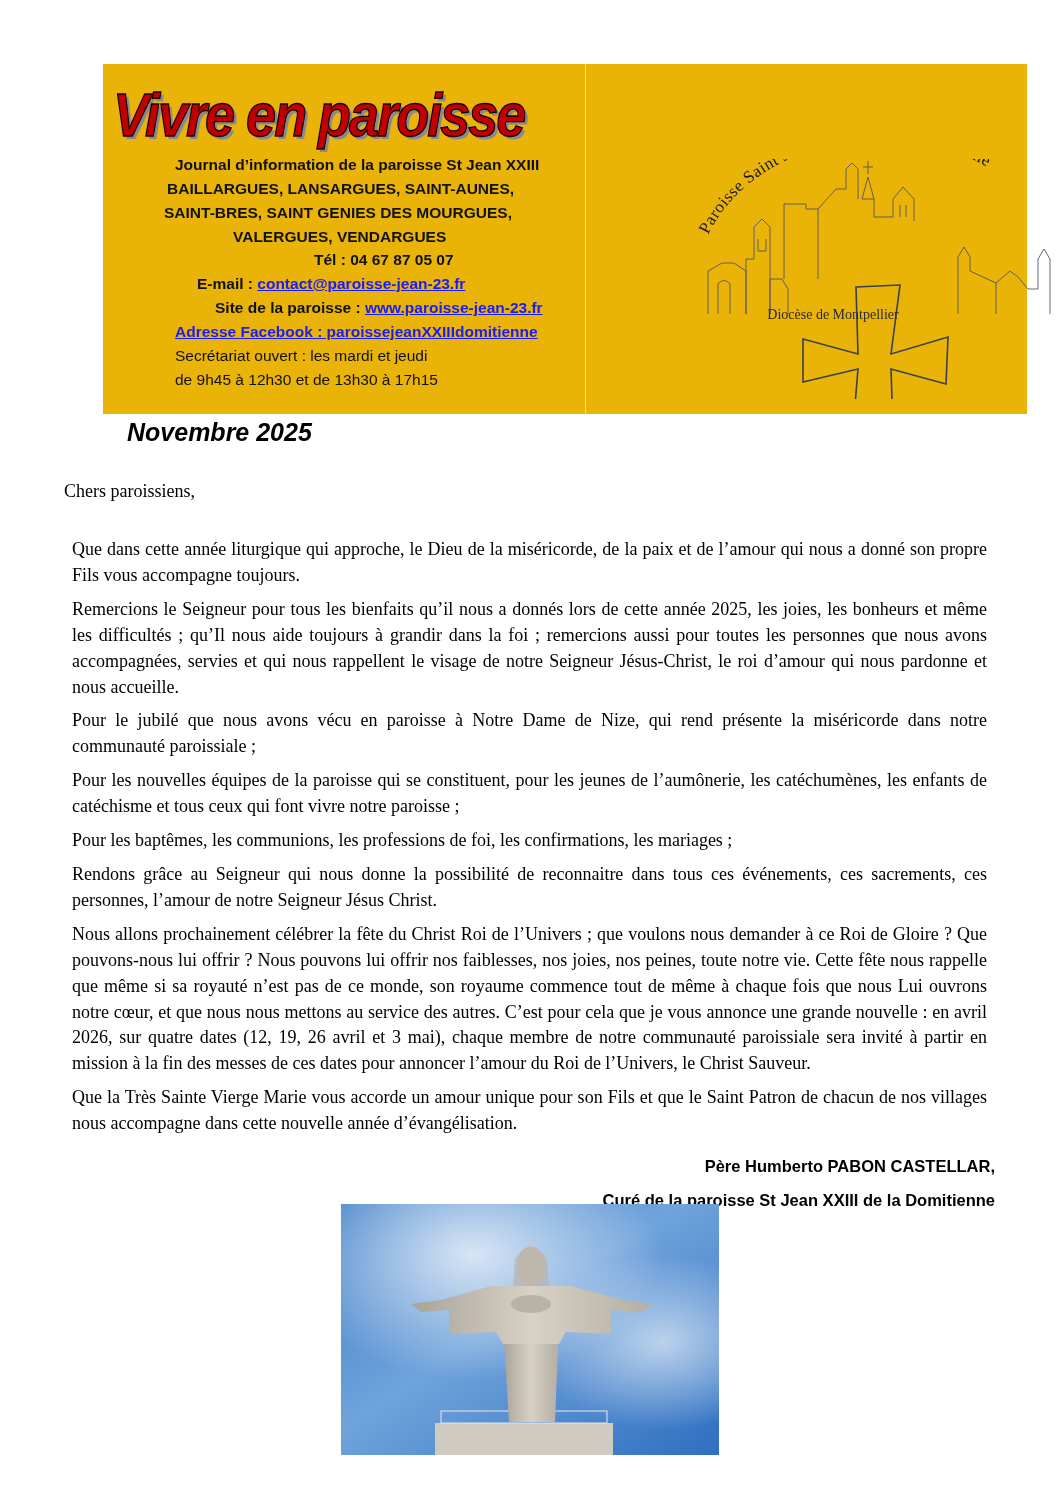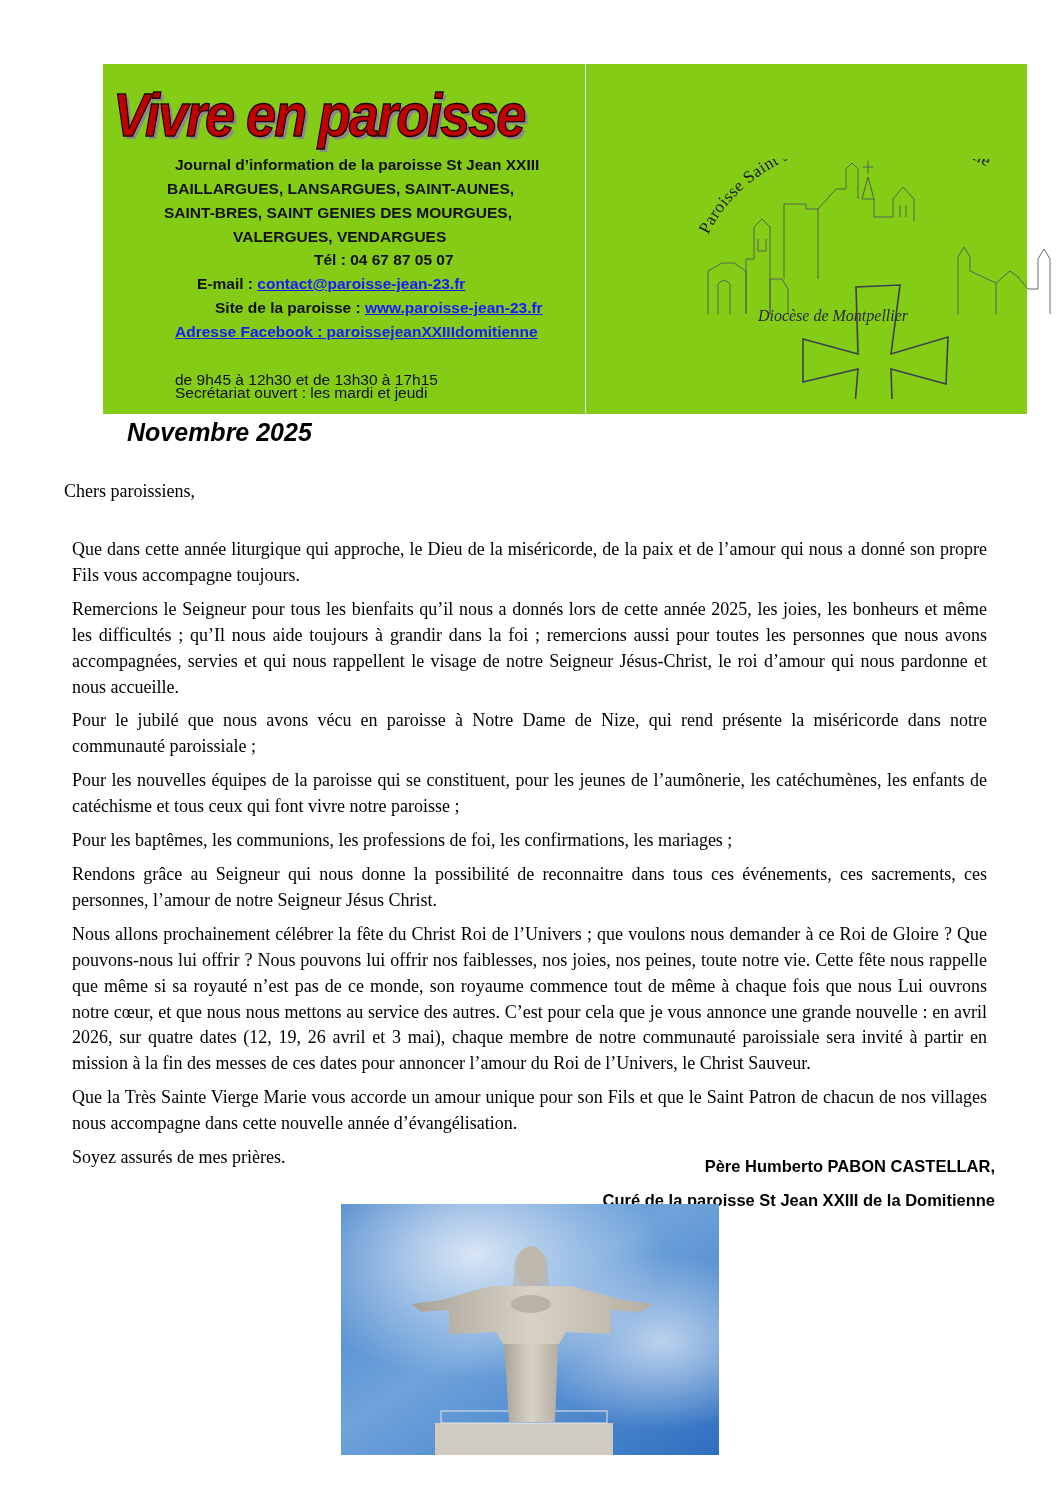--- a/index.html
+++ b/index.html
@@ -1,36 +1,36 @@
 <!DOCTYPE html>
 <html><head>
 <meta charset="utf-8">
 <style>
   html, body { margin: 0; padding: 0; background: #ffffff; }
   body { width: 1058px; height: 1497px; position: relative; overflow: hidden;
          font-family: "Liberation Sans", sans-serif; color: #000; }
 
   .header { position: absolute; left: 103px; top: 64px; width: 924px; height: 350px;
-            background: #84cc16; }
+            background: #eab308; }
   .header .divider { position: absolute; left: 482px; top: 0; width: 1px; height: 350px; background: #d2dcee; }
 
   .title { position: absolute; left: 10px; top: 20px; font-family: "Liberation Sans", sans-serif;
            font-weight: bold; font-style: italic; font-size: 54px; letter-spacing: -2px;
            color: #c00000; transform: scaleY(1.12); transform-origin: left top;
            -webkit-text-stroke: 1.2px #1a0000;
            text-shadow: 3px 3px 0 #8a8a8a; line-height: 1; white-space: nowrap; }
 
   .hdr-line { position: absolute; font-size: 15.5px; font-weight: bold; line-height: 24px;
               white-space: nowrap; color: #111; }
   .hdr-line.normal { font-weight: normal; }
   .hdr-link { color: #1a1aff; text-decoration: underline; }
 
   .logo { position: absolute; left: 585px; top: 95px; width: 390px; height: 240px; }
   .diocese { position: absolute; left: 645px; top: 243px; width: 170px; text-align: center;
-             font-family: "Liberation Serif", serif; font-size: 16px; color: #2a2a3a; font-style: italic; }
+             font-family: "Liberation Serif", serif; font-size: 14px; color: #2a2a3a; }
 
   .month { position: absolute; left: 127px; top: 418px; font-weight: bold; font-style: italic;
            font-size: 25px; }
 
   .body-text { position: absolute; left: 64px; width: 931px; font-size: 18px; line-height: 25.9px;
                text-align: justify; font-family: Liberation Serif, serif; }
   .body-text p { margin: 8px; }
   .greet { top: 479px; }
   .letter { top: 529px; }
 
@@ -51,21 +51,21 @@
   <div class="hdr-line" style="left:61px; top:137px;">SAINT-BRES, SAINT GENIES DES MOURGUES,</div>
   <div class="hdr-line" style="left:130px; top:161px;">VALERGUES, VENDARGUES</div>
   <div class="hdr-line" style="left:163px; top:184px;margin-left:48px;">Tél : 04 67 87 05 07</div>
   <div class="hdr-line" style="left:94px; top:208px;">
     <span>E-mail : </span><span class="hdr-link">contact@paroisse-jean-23.fr</span>
   </div>
   <div class="hdr-line" style="left:72px; top:232px;margin-left:40px;">
     <span>Site de la paroisse : </span><span class="hdr-link">www.paroisse-jean-23.fr</span>
   </div>
   <div class="hdr-line hdr-link" style="left:72px; top:256px;">Adresse Facebook : paroissejeanXXIIIdomitienne</div>
-  <div class="hdr-line normal" style="left:72px; top:280px;margin-top:37px;">Secrétariat ouvert : les mardi et jeudi</div>
+  <div class="hdr-line normal" style="left:72px; top:280px;">Secrétariat ouvert : les mardi et jeudi</div>
   <div class="hdr-line normal" style="left:72px; top:304px;">de 9h45 à 12h30 et de 13h30 à 17h15</div>
 
   <svg class="logo" viewBox="0 0 390 240">
     <defs>
       <path id="arc" d="M 15 88 A 185 150 0 0 1 370 88" fill="none"></path>
     </defs>
     <text font-family="Liberation Serif, serif" font-size="17" fill="#1a1a2a" letter-spacing="0.5">
       <textPath href="#arc" startOffset="3%"><tspan>Paroisse Saint Jean XXIII de la Domitienne</tspan></textPath>
     </text>
     <g fill="none" stroke="#4a5060" stroke-width="1" opacity="0.85">
@@ -100,21 +100,20 @@
 
 <div class="body-text letter">
   <p>Que dans cette année liturgique qui approche, le Dieu de la miséricorde, de la paix et de l’amour qui nous a donné son propre Fils vous accompagne toujours.</p>
   <p>Remercions le Seigneur pour tous les bienfaits qu’il nous a donnés lors de cette année 2025, les joies, les bonheurs et même les difficultés ; qu’Il nous aide toujours à grandir dans la foi ; remercions aussi pour toutes les personnes que nous avons accompagnées, servies et qui nous rappellent le visage de notre Seigneur Jésus-Christ, le roi d’amour qui nous pardonne et nous accueille.</p>
   <p>Pour le jubilé que nous avons vécu en paroisse à Notre Dame de Nize, qui rend présente la miséricorde dans notre communauté paroissiale ;</p>
   <p>Pour les nouvelles équipes de la paroisse qui se constituent, pour les jeunes de l’aumônerie, les catéchumènes, les enfants de catéchisme et tous ceux qui font vivre notre paroisse ;</p>
   <p>Pour les baptêmes, les communions, les professions de foi, les confirmations, les mariages ;</p>
   <p>Rendons grâce au Seigneur qui nous donne la possibilité de reconnaitre dans tous ces événements, ces sacrements, ces personnes, l’amour de notre Seigneur Jésus Christ.</p>
   <p>Nous allons prochainement célébrer la fête du Christ Roi de l’Univers ; que voulons nous demander à ce Roi de Gloire ? Que pouvons-nous lui offrir ? Nous pouvons lui offrir nos faiblesses, nos joies, nos peines, toute notre vie. Cette fête nous rappelle que même si sa royauté n’est pas de ce monde, son royaume commence tout de même à chaque fois que nous Lui ouvrons notre cœur, et que nous nous mettons au service des autres. C’est pour cela que je vous annonce une grande nouvelle : en avril 2026, sur quatre dates (12, 19, 26 avril et 3 mai), chaque membre de notre communauté paroissiale sera invité à partir en mission à la fin des messes de ces dates pour annoncer l’amour du Roi de l’Univers, le Christ Sauveur.</p>
   <p>Que la Très Sainte Vierge Marie vous accorde un amour unique pour son Fils et que le Saint Patron de chacun de nos villages nous accompagne dans cette nouvelle année d’évangélisation.</p>
-  <p>Soyez assurés de mes prières.</p>
 </div>
 
 <div class="sig" style="top:1153px;">Père Humberto PABON CASTELLAR,</div>
 <div class="sig" style="top:1179px;margin-top:8px;">Curé de la paroisse St Jean XXIII de la Domitienne</div>
 
 <div class="photo">
   <svg width="378" height="251" viewBox="0 0 378 251">
     <defs>
       <linearGradient id="sky" x1="0" y1="0" x2="1" y2="1">
         <stop offset="0" stop-color="#3f7fc9"></stop>

